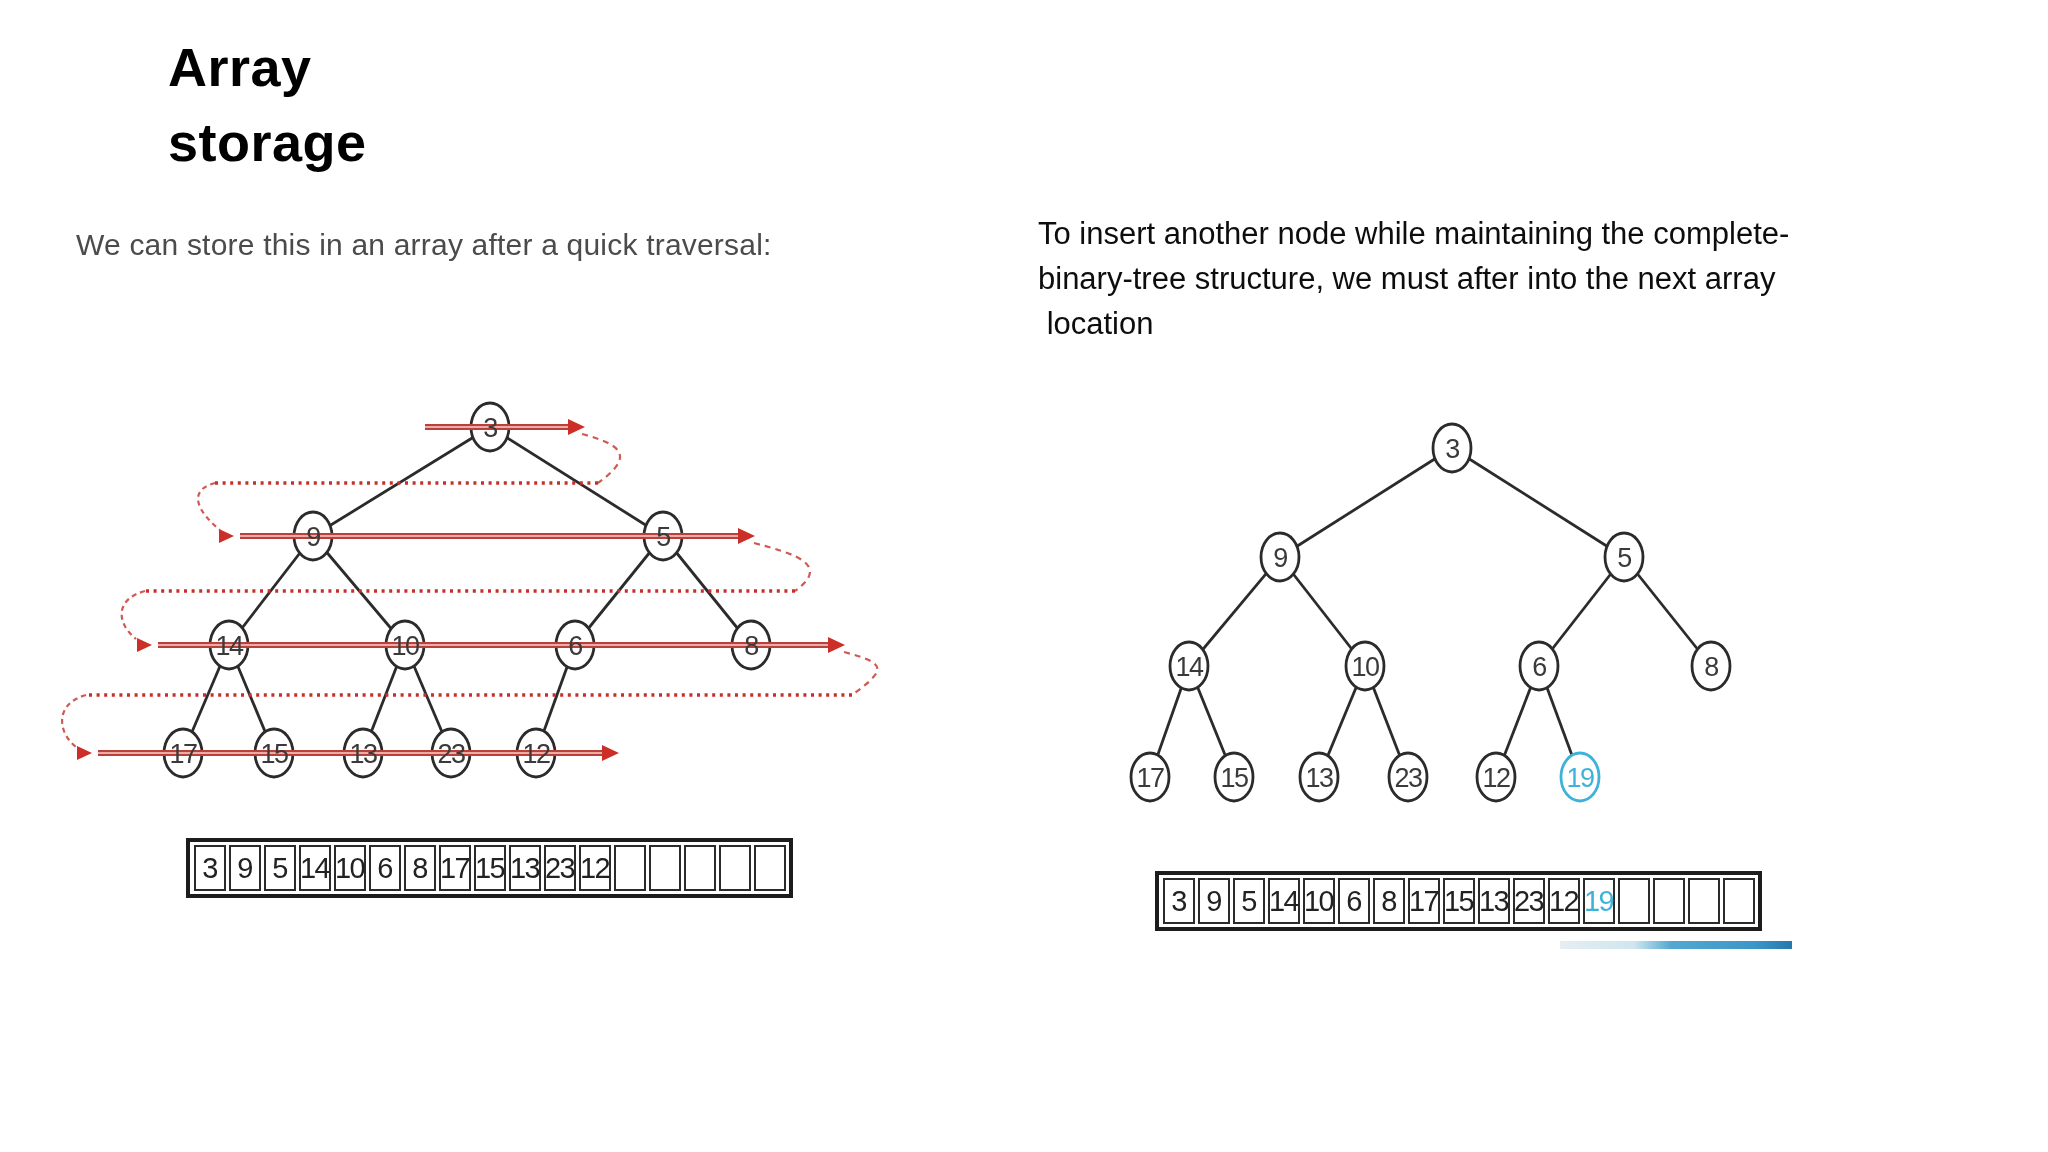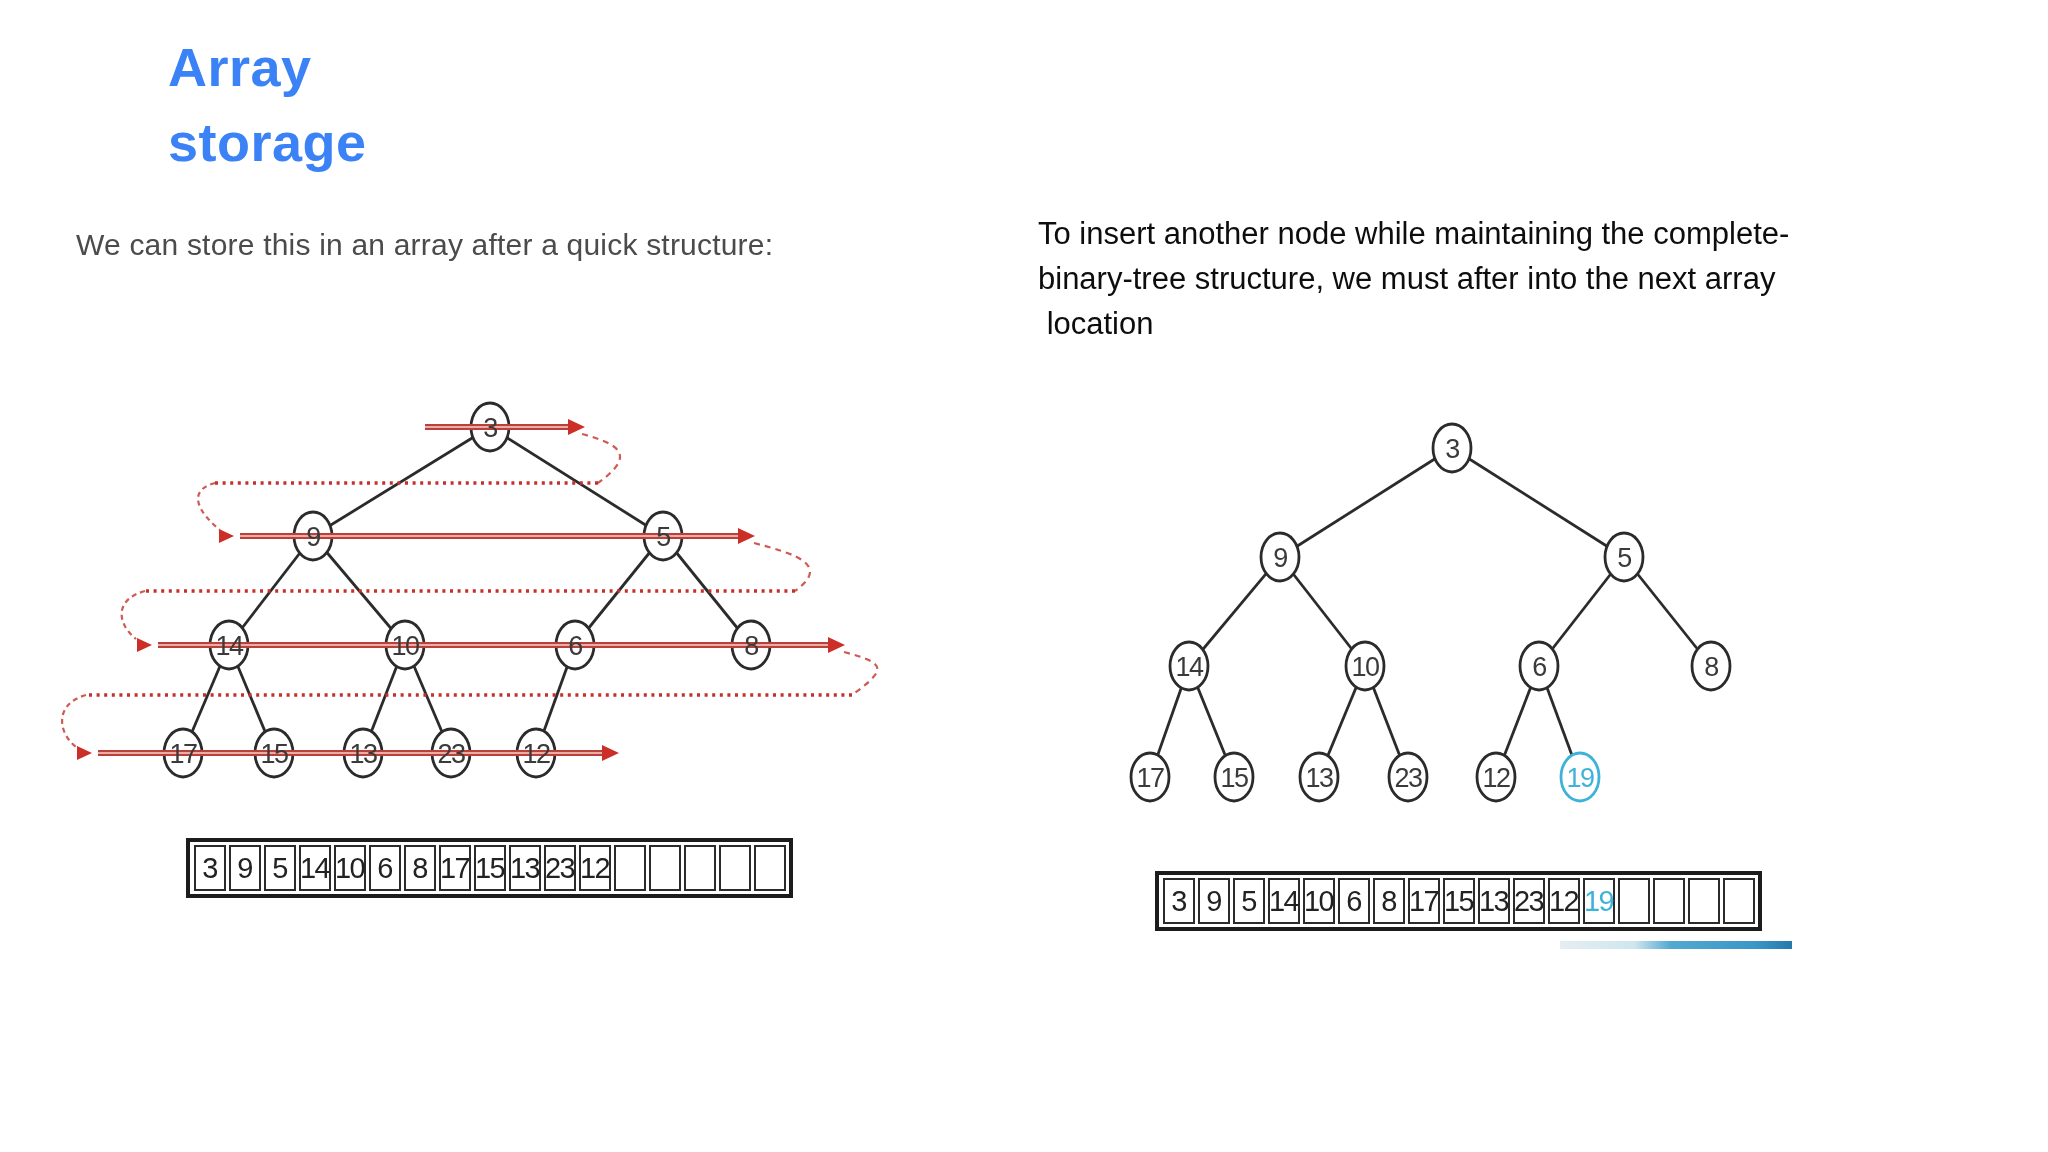--- a/index.html
+++ b/index.html
@@ -1,19 +1,19 @@
 <!DOCTYPE html>
 <html><head>
 <meta charset="utf-8">
 <style>
   html,body{margin:0;padding:0;background:#fff;}
   .slide{position:relative;width:2048px;height:1152px;background:#ffffff;overflow:hidden;
          font-family:"Liberation Sans", sans-serif;}
   .abs{position:absolute;}
-  #title{left:168px;top:30px;font-size:54px;font-weight:bold;color:#3b82f6;
+  #title{left:168px;top:30px;font-size:54px;font-weight:bold;color:#000000;
          line-height:1.38;white-space:pre-line;letter-spacing:0.5px;}
   #left-caption{left:76px;top:228px;font-size:30px;color:#4b4b4b;letter-spacing:0.2px;}
   #right-caption{left:1038px;top:212px;font-size:31px;color:#0d0d0d;line-height:1.45;
                  white-space:pre-wrap;}
   svg.tree{position:absolute;overflow:visible;}
   #left-tree{left:40px;top:370px;}
   #right-tree{left:1100px;top:400px;}
   .heap-array{position:absolute;display:inline-flex;border:4px solid #1c1c1c;
               padding:3px 2px;background:#fff;}
   #left-array{left:186px;top:838px;}
@@ -23,21 +23,21 @@
         font-size:29px;color:#222;letter-spacing:-1.5px;
         font-family:"Liberation Sans", sans-serif;transform:scaleX(1);}
   #progress-bar{left:1560px;top:941px;width:232px;height:8px;}
 </style>
 </head>
 <body>
 
 <div class="slide">
   <div class="abs" id="title">Array
 storage</div>
-  <div class="abs" id="left-caption">We can store this in an array after a quick structure:</div>
+  <div class="abs" id="left-caption">We can store this in an array after a quick traversal:</div>
   <div class="abs" id="right-caption">To insert another node while maintaining the complete-
 binary-tree structure, we must after into the next array
  location</div>
 
   <svg class="tree" id="left-tree" width="880" height="420" viewBox="0 0 880 420">
       <line x1="450" y1="57" x2="273" y2="166" stroke="#2b2b2b" stroke-width="2.8"></line>
       <line x1="450" y1="57" x2="623" y2="166" stroke="#2b2b2b" stroke-width="2.8"></line>
       <line x1="273" y1="166" x2="189" y2="275" stroke="#2b2b2b" stroke-width="2.8"></line>
       <line x1="273" y1="166" x2="365" y2="275" stroke="#2b2b2b" stroke-width="2.8"></line>
       <line x1="623" y1="166" x2="535" y2="275" stroke="#2b2b2b" stroke-width="2.8"></line>

